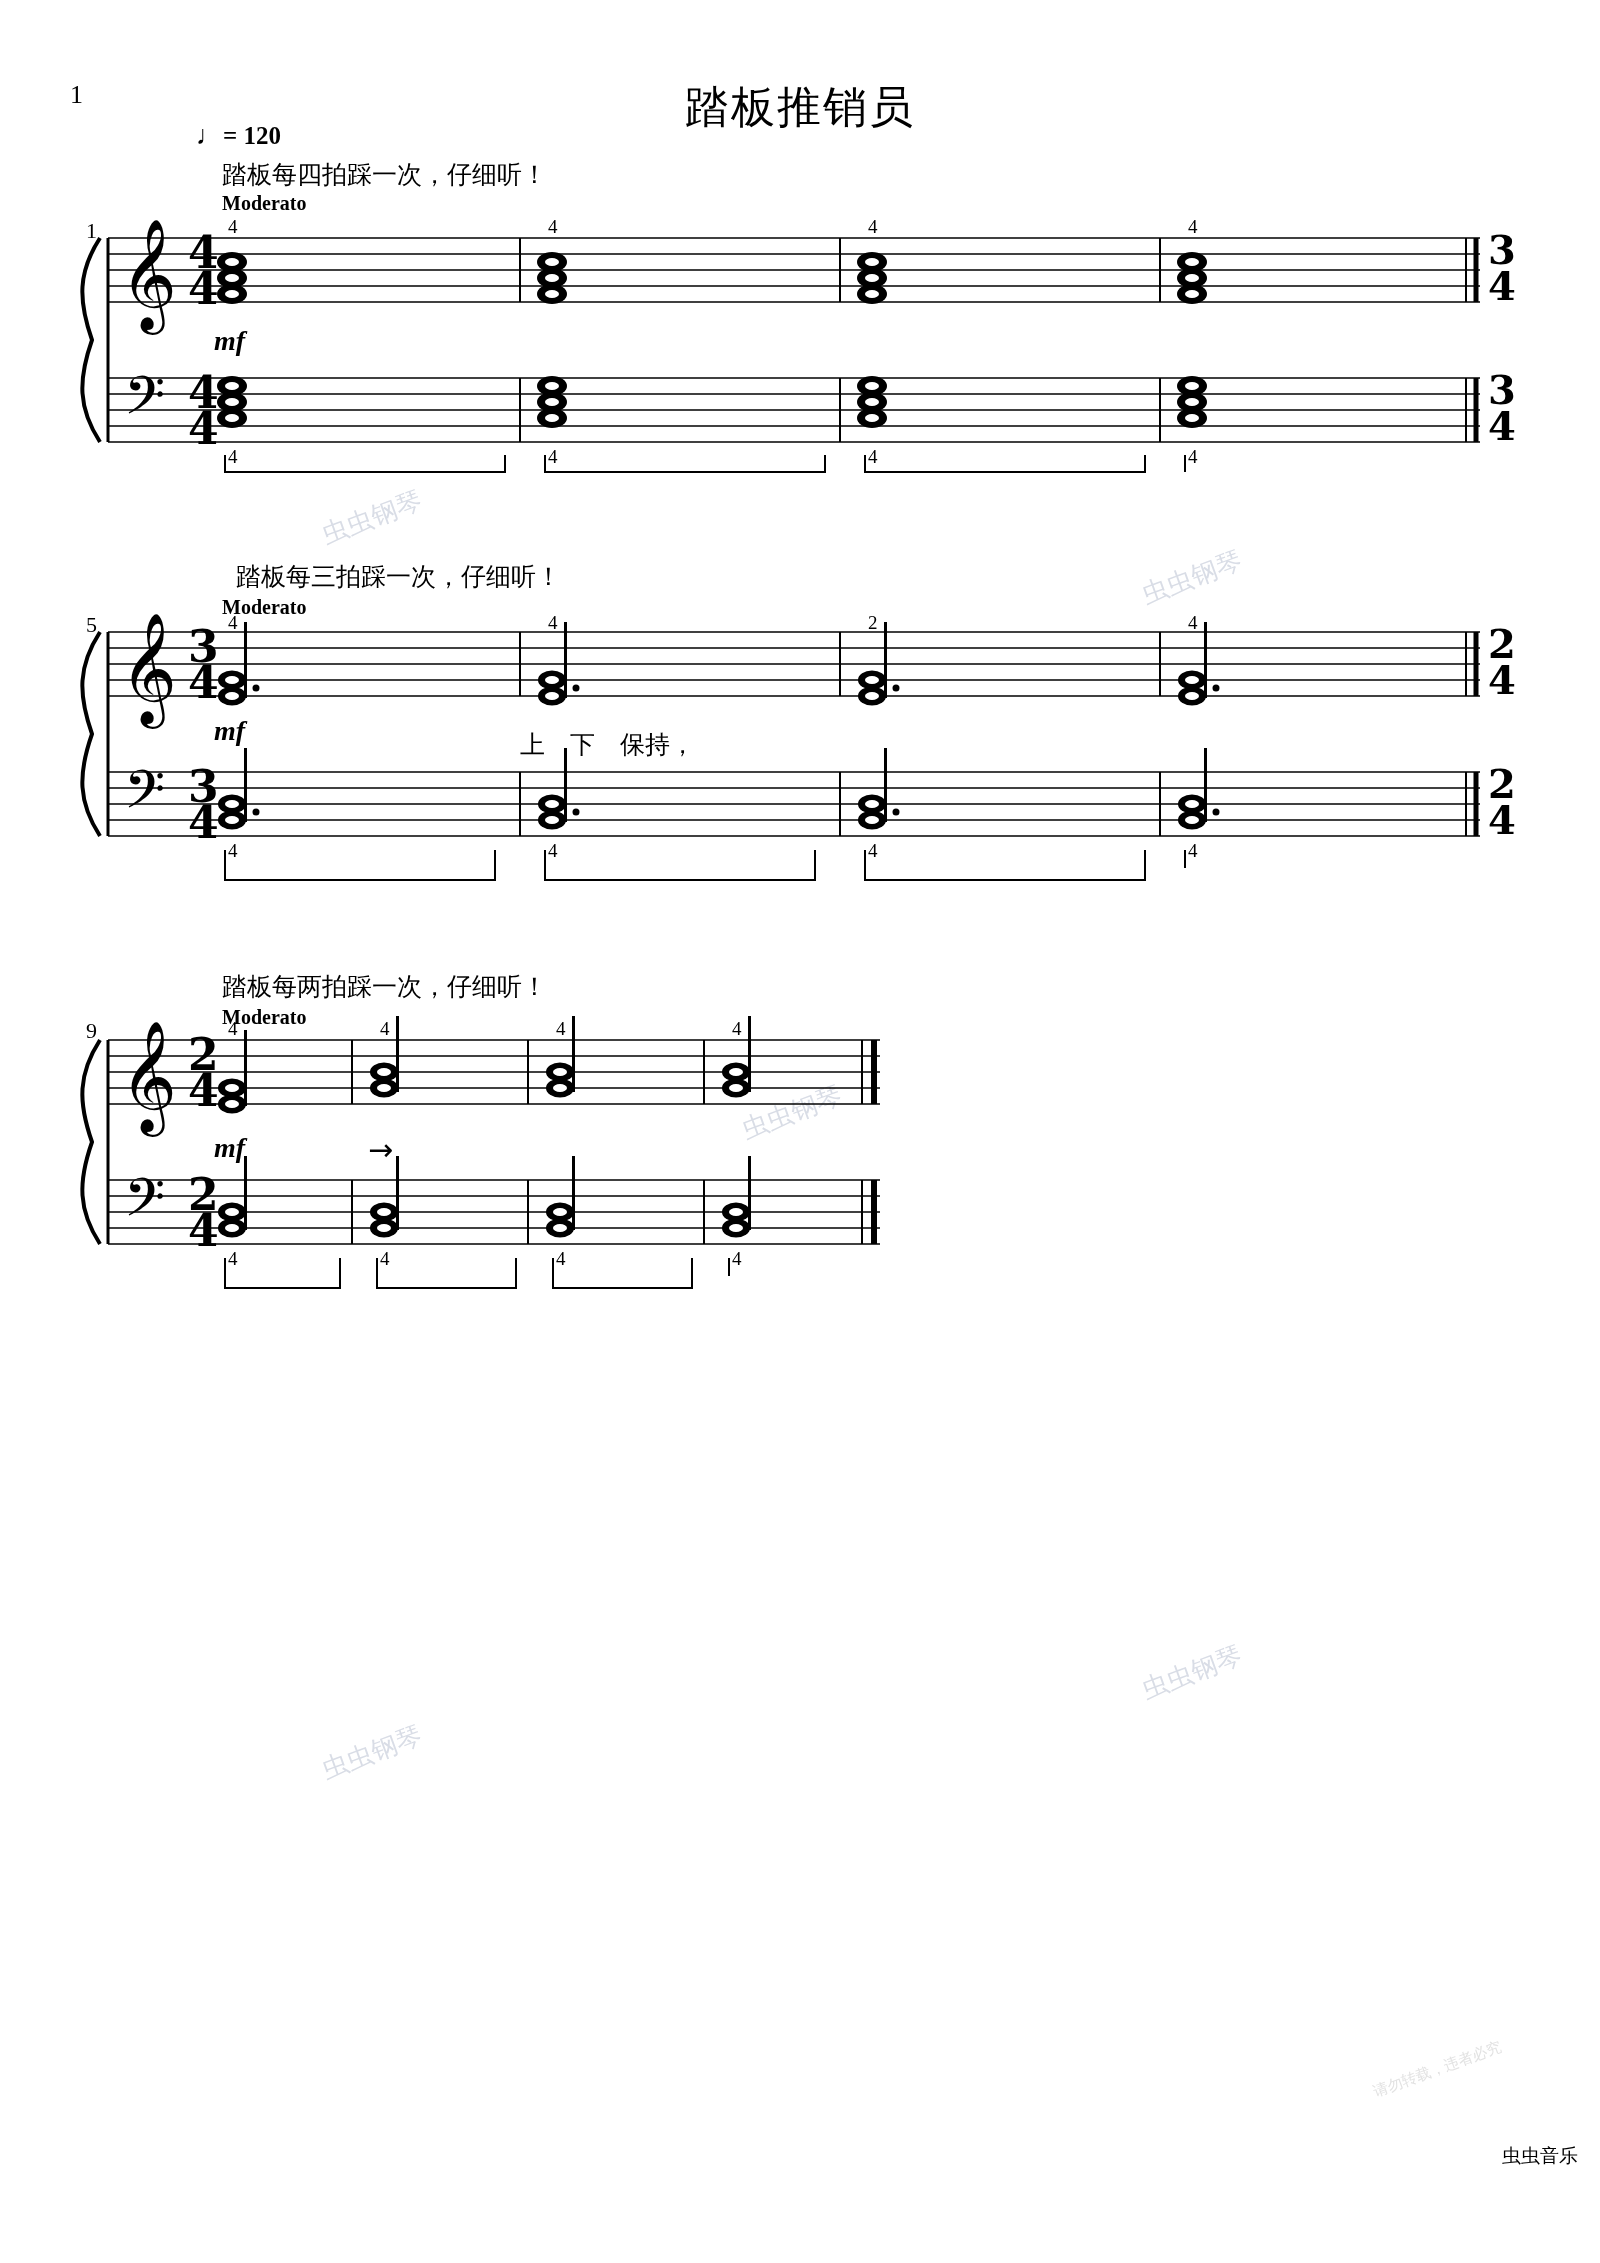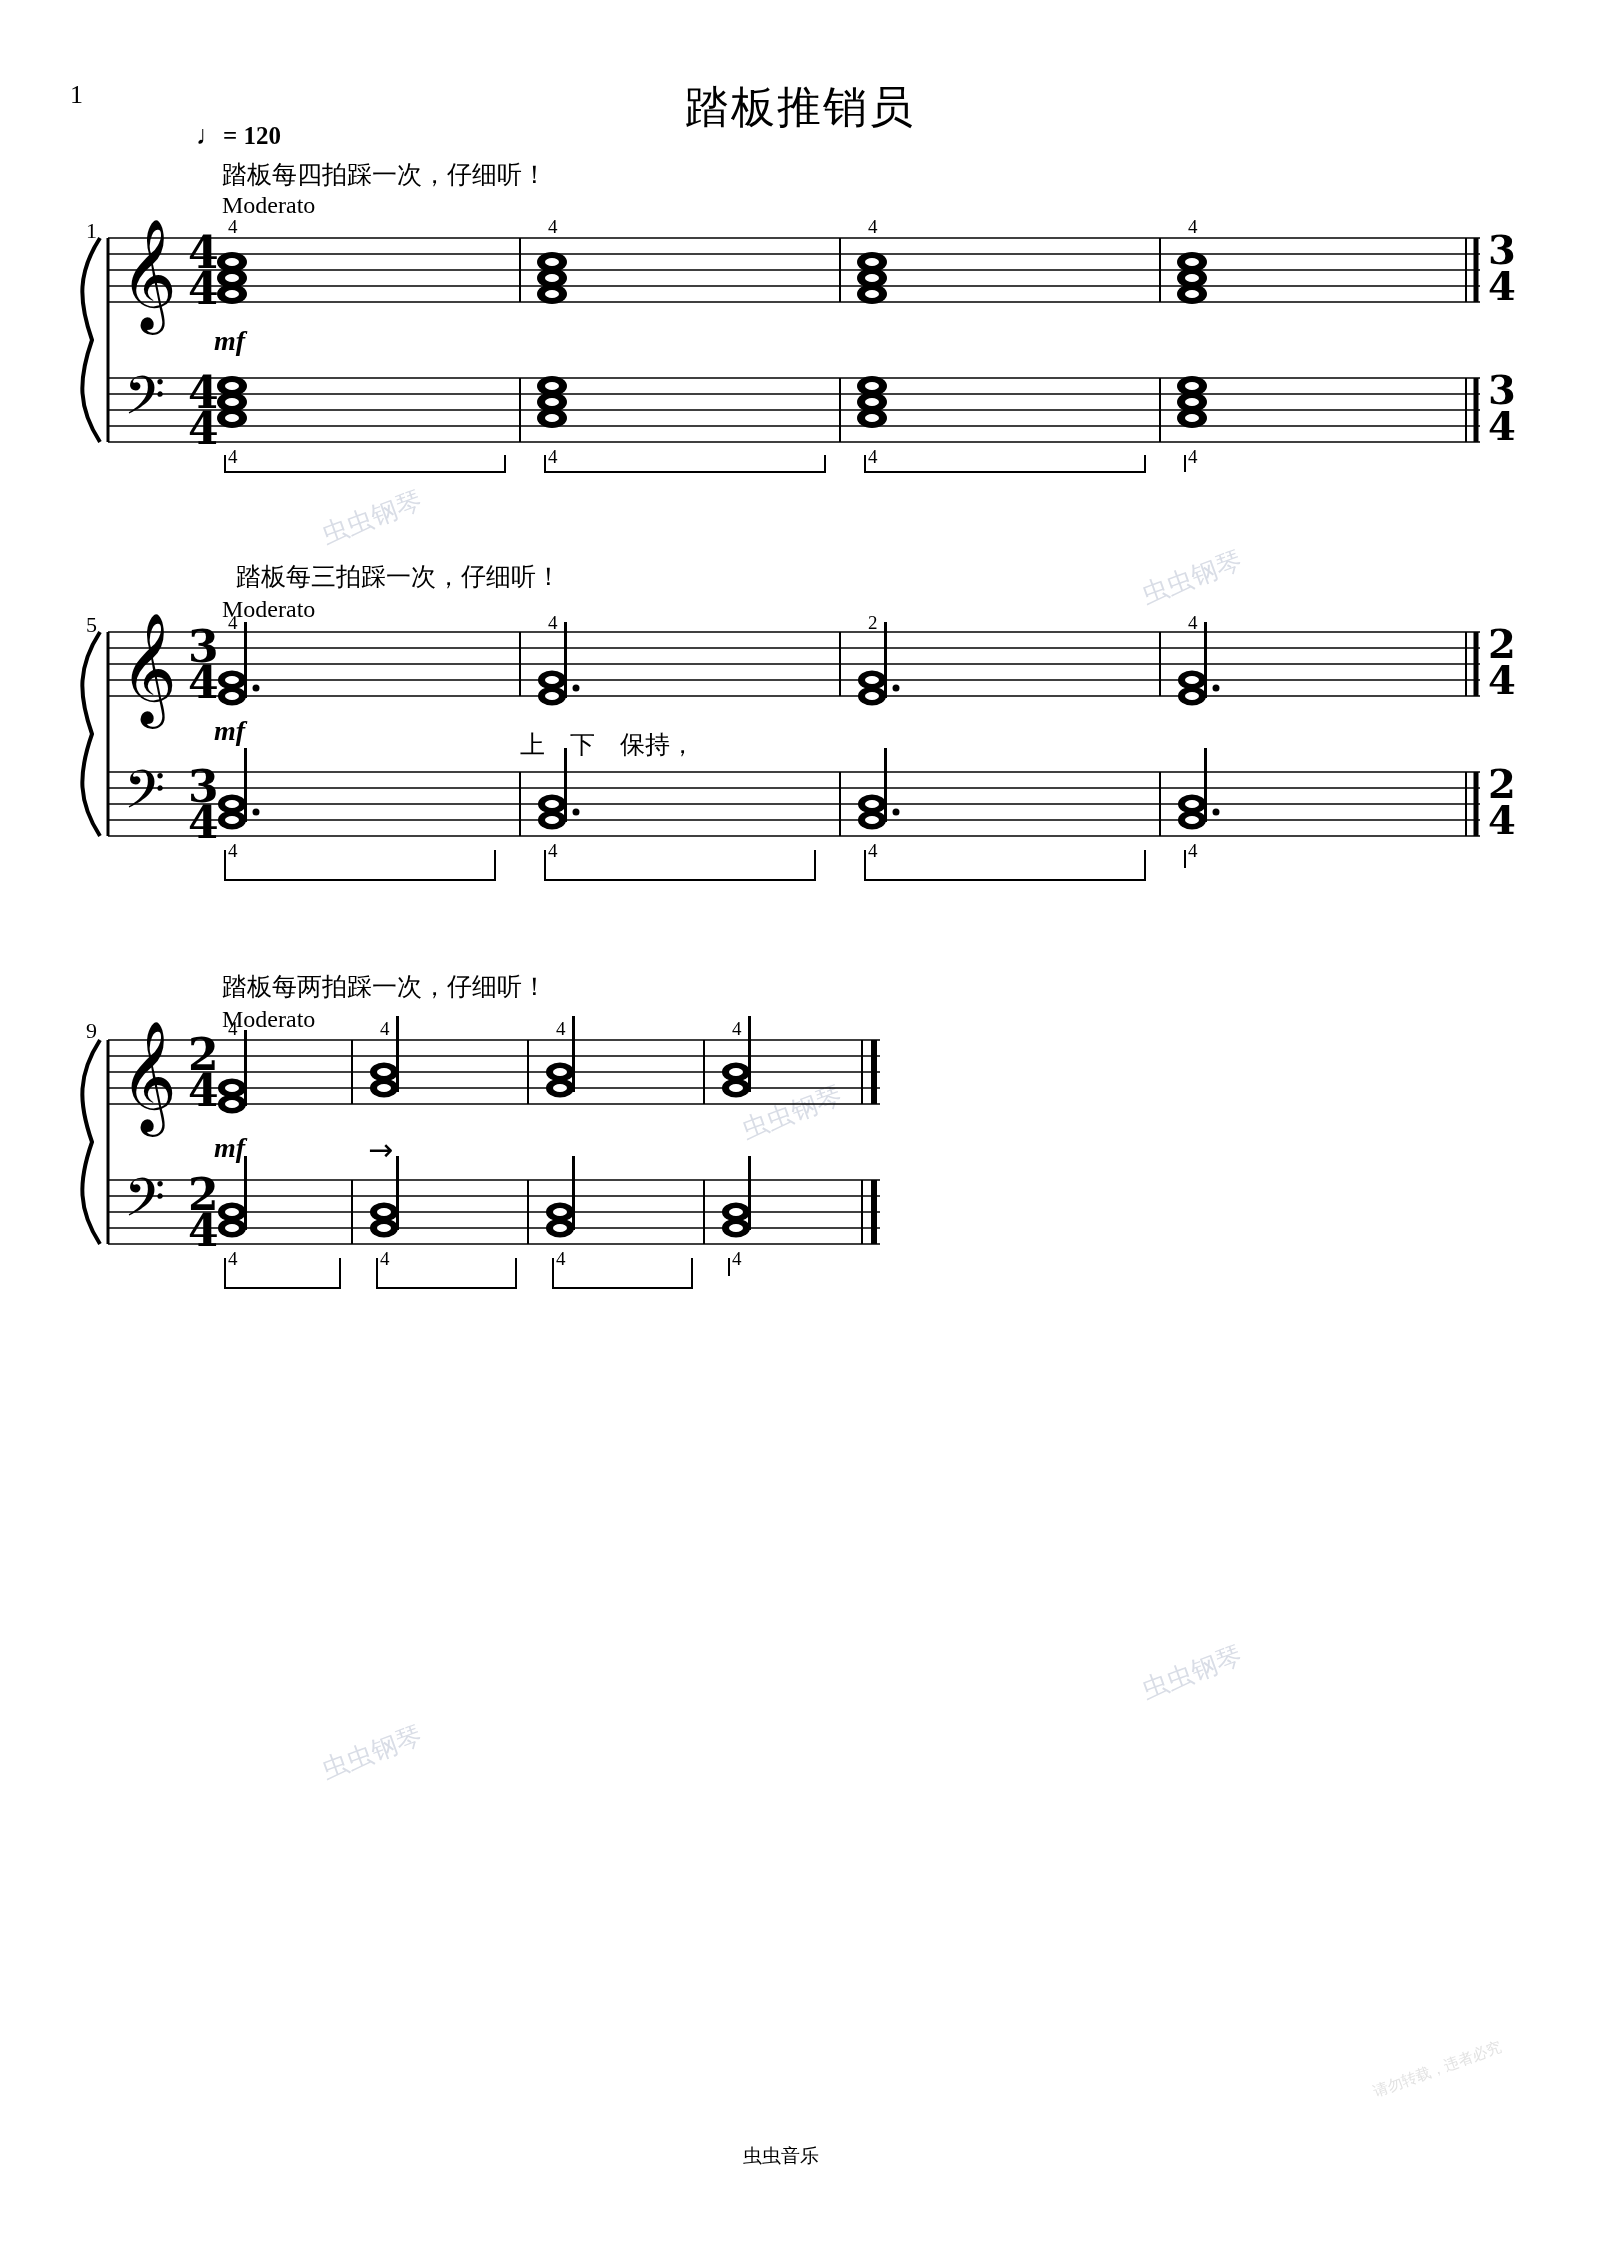--- a/index.html
+++ b/index.html
@@ -49,22 +49,22 @@
   .instruction {
     position: absolute;
     font-family: "DejaVu Sans", sans-serif;
     font-weight: normal;
     font-size: 25px;
     white-space: nowrap;
   }
   .moderato {
     position: absolute;
     font-family: "Liberation Serif", serif;
-    font-weight: normal;
-    font-size: 24px;
+    font-weight: bold;
+    font-size: 20px;
   }
   .dyn {
     position: absolute;
     font-family: "Liberation Serif", serif;
     font-style: italic;
     font-weight: bold;
     font-size: 28px;
   }
   .lyric {
     position: absolute;
@@ -74,23 +74,23 @@
   }
   .footnote {
     position: absolute;
     font-family: "DejaVu Sans", sans-serif;
     font-weight: bold;
     font-size: 25px;
     white-space: nowrap;
   }
   .footer {
     position: absolute;
-    left: 0;
+    left: 16px;
     width: 1562px;
-    text-align: center;
+    text-align: right;
     font-family: "DejaVu Sans", sans-serif;
     font-size: 19px;
   }
   .beatnum {
     position: absolute;
     font-family: "Liberation Serif", serif;
     font-size: 19px;
   }
   .arrow {
     position: absolute;

